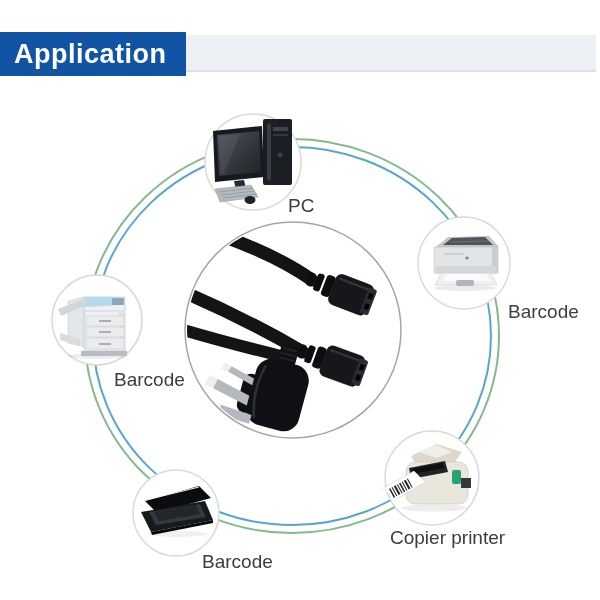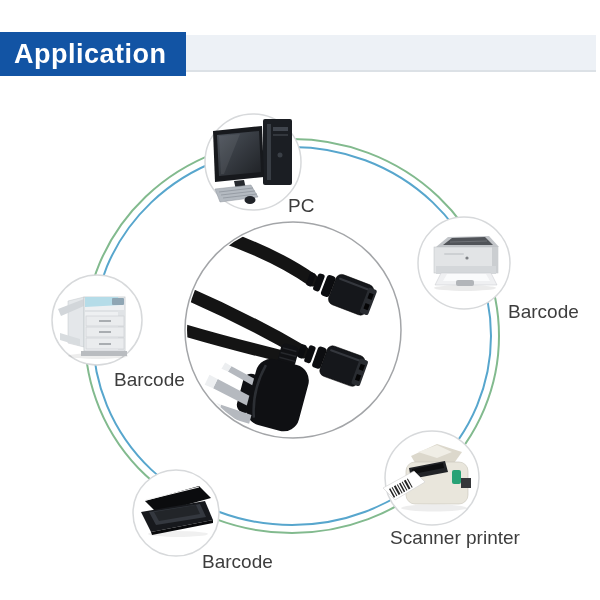--- a/index.html
+++ b/index.html
@@ -187,15 +187,15 @@
         <polygon points="154,512 196,505 200,514 159,521" fill="#222529"></polygon>
         <polygon points="151,532 213,520 213,523 152,535" fill="#08090b"></polygon>
       </g>
     </g>
   </svg>
 
   <div class="node-label lbl-pc">PC</div>
   <div class="node-label lbl-printer">Barcode</div>
   <div class="node-label lbl-copier">Barcode</div>
   <div class="node-label lbl-scanner">Barcode</div>
-  <div class="node-label lbl-barcode">Scanner printer</div>
+  <div class="node-label lbl-barcode">Copier printer</div>
 
 </div>
 
 </body></html>

